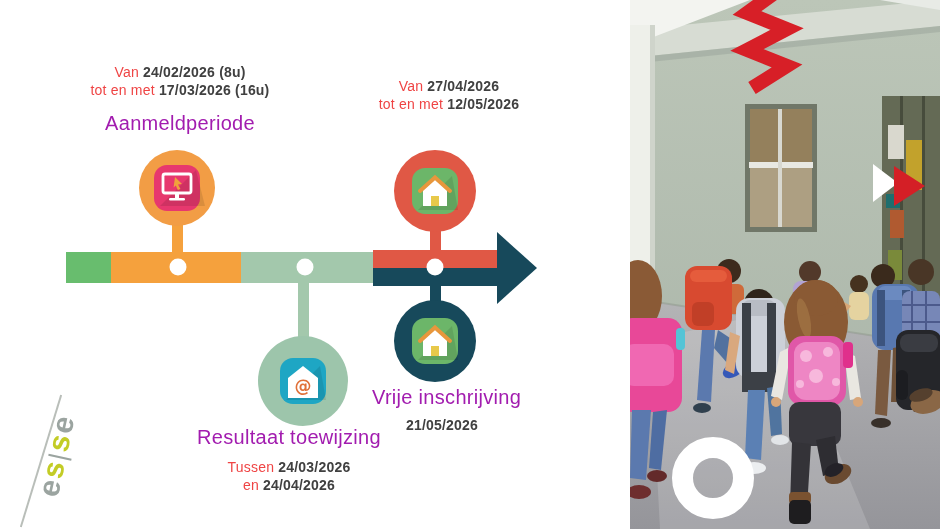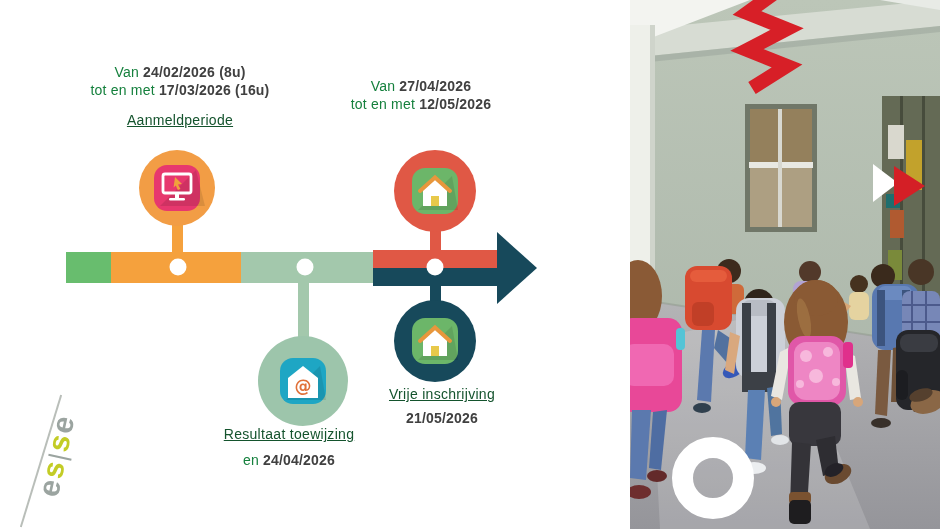--- a/index.html
+++ b/index.html
@@ -5,25 +5,25 @@
   html,body { margin:0; padding:0; background:#fff; }
   .stage {
     position:relative; width:940px; height:529px; background:#ffffff;
     overflow:hidden; font-family:"Liberation Sans", sans-serif;
   }
   .abs { position:absolute; }
 
   
   .tblock { position:absolute; text-align:center; color:#8a8c8c; }
   .dline  { font-size:14px; line-height:17.5px; letter-spacing:.2px; white-space:nowrap; }
-  .dline .g { color:#15803d; }
+  .dline .g { color:#ef4444; }
   .dline .r { color:#404040; font-weight:bold; }
-  .elabel { font-size:14px; letter-spacing:.3px; color:#14532d; white-space:nowrap;text-decoration:underline; }
+  .elabel { font-size:20px; letter-spacing:.3px; color:#a21caf; white-space:nowrap; }
   .tb1 { left:60px;  top:64px;  width:240px; }
-  .tb2 { left:286px; top:78px;  width:270px; }
+  .tb2 { left:314px; top:78px;  width:270px; }
   .tb3 { left:188px; top:426px; width:202px; }
   .tb4 { left:372px; top:386px; width:140px; }
   .tb1 .elabel, .tb2 .elabel { margin-top:13px; }
   .tb3 .dates { margin-top:10px; }
   .tb4 .dates { margin-top:8px;text-align:center;  }
 
   
   .logo {
     position:absolute; left:-18px; top:440px; width:150px; text-align:center;
     transform:rotate(-78deg); font-size:30px; font-weight:bold; letter-spacing:2px;
@@ -116,20 +116,21 @@
   <div class="tblock tb2">
     <div class="dates">
       <div class="dline"><span class="g">Van </span><span class="r">27/04/2026</span></div>
       <div class="dline"><span class="g">tot en met </span><span class="r">12/05/2026</span></div>
     </div>
   </div>
 
   <div class="tblock tb3">
     <div class="elabel">Resultaat toewijzing</div>
     <div class="dates">
+      <div class="dline"><span class="g">Tussen </span><span class="r">24/03/2026</span></div>
       <div class="dline"><span class="g">en </span><span class="r">24/04/2026</span></div>
     </div>
   </div>
 
   <div class="tblock tb4">
     <div class="elabel">Vrije inschrijving</div>
     <div class="dates">
       <div class="dline"><span class="r">21/05/2026</span></div>
     </div>
   </div>

